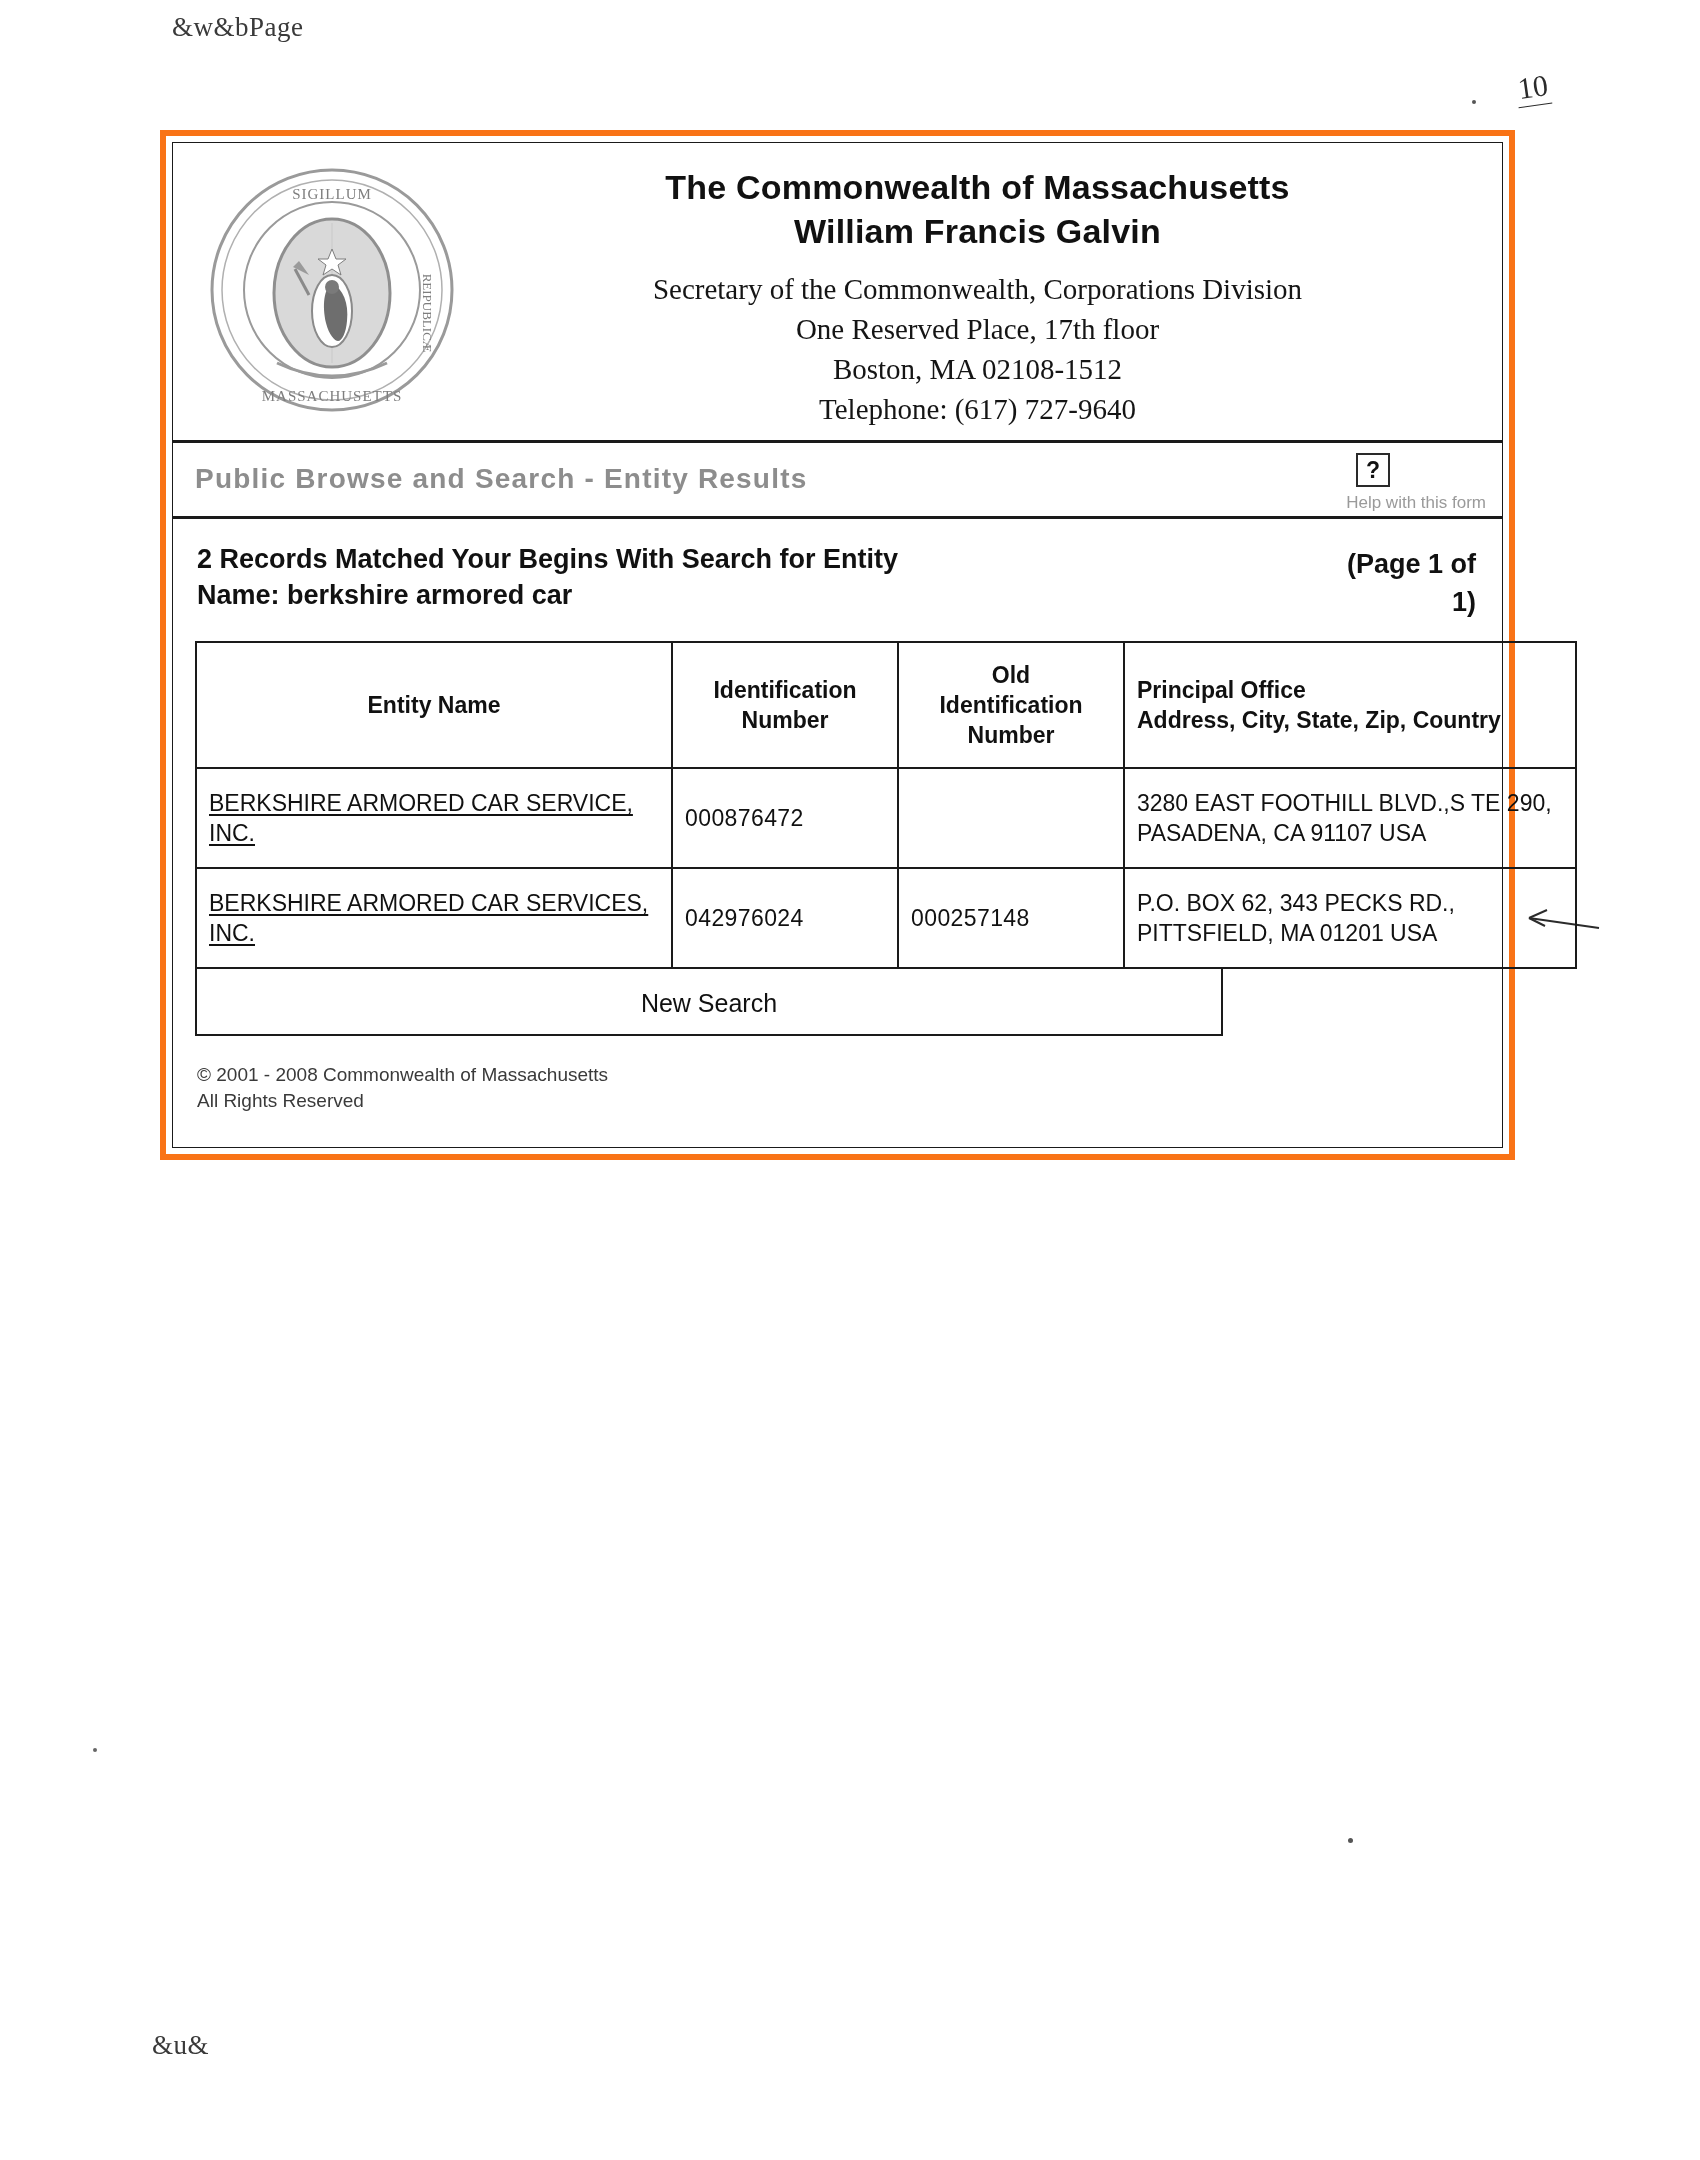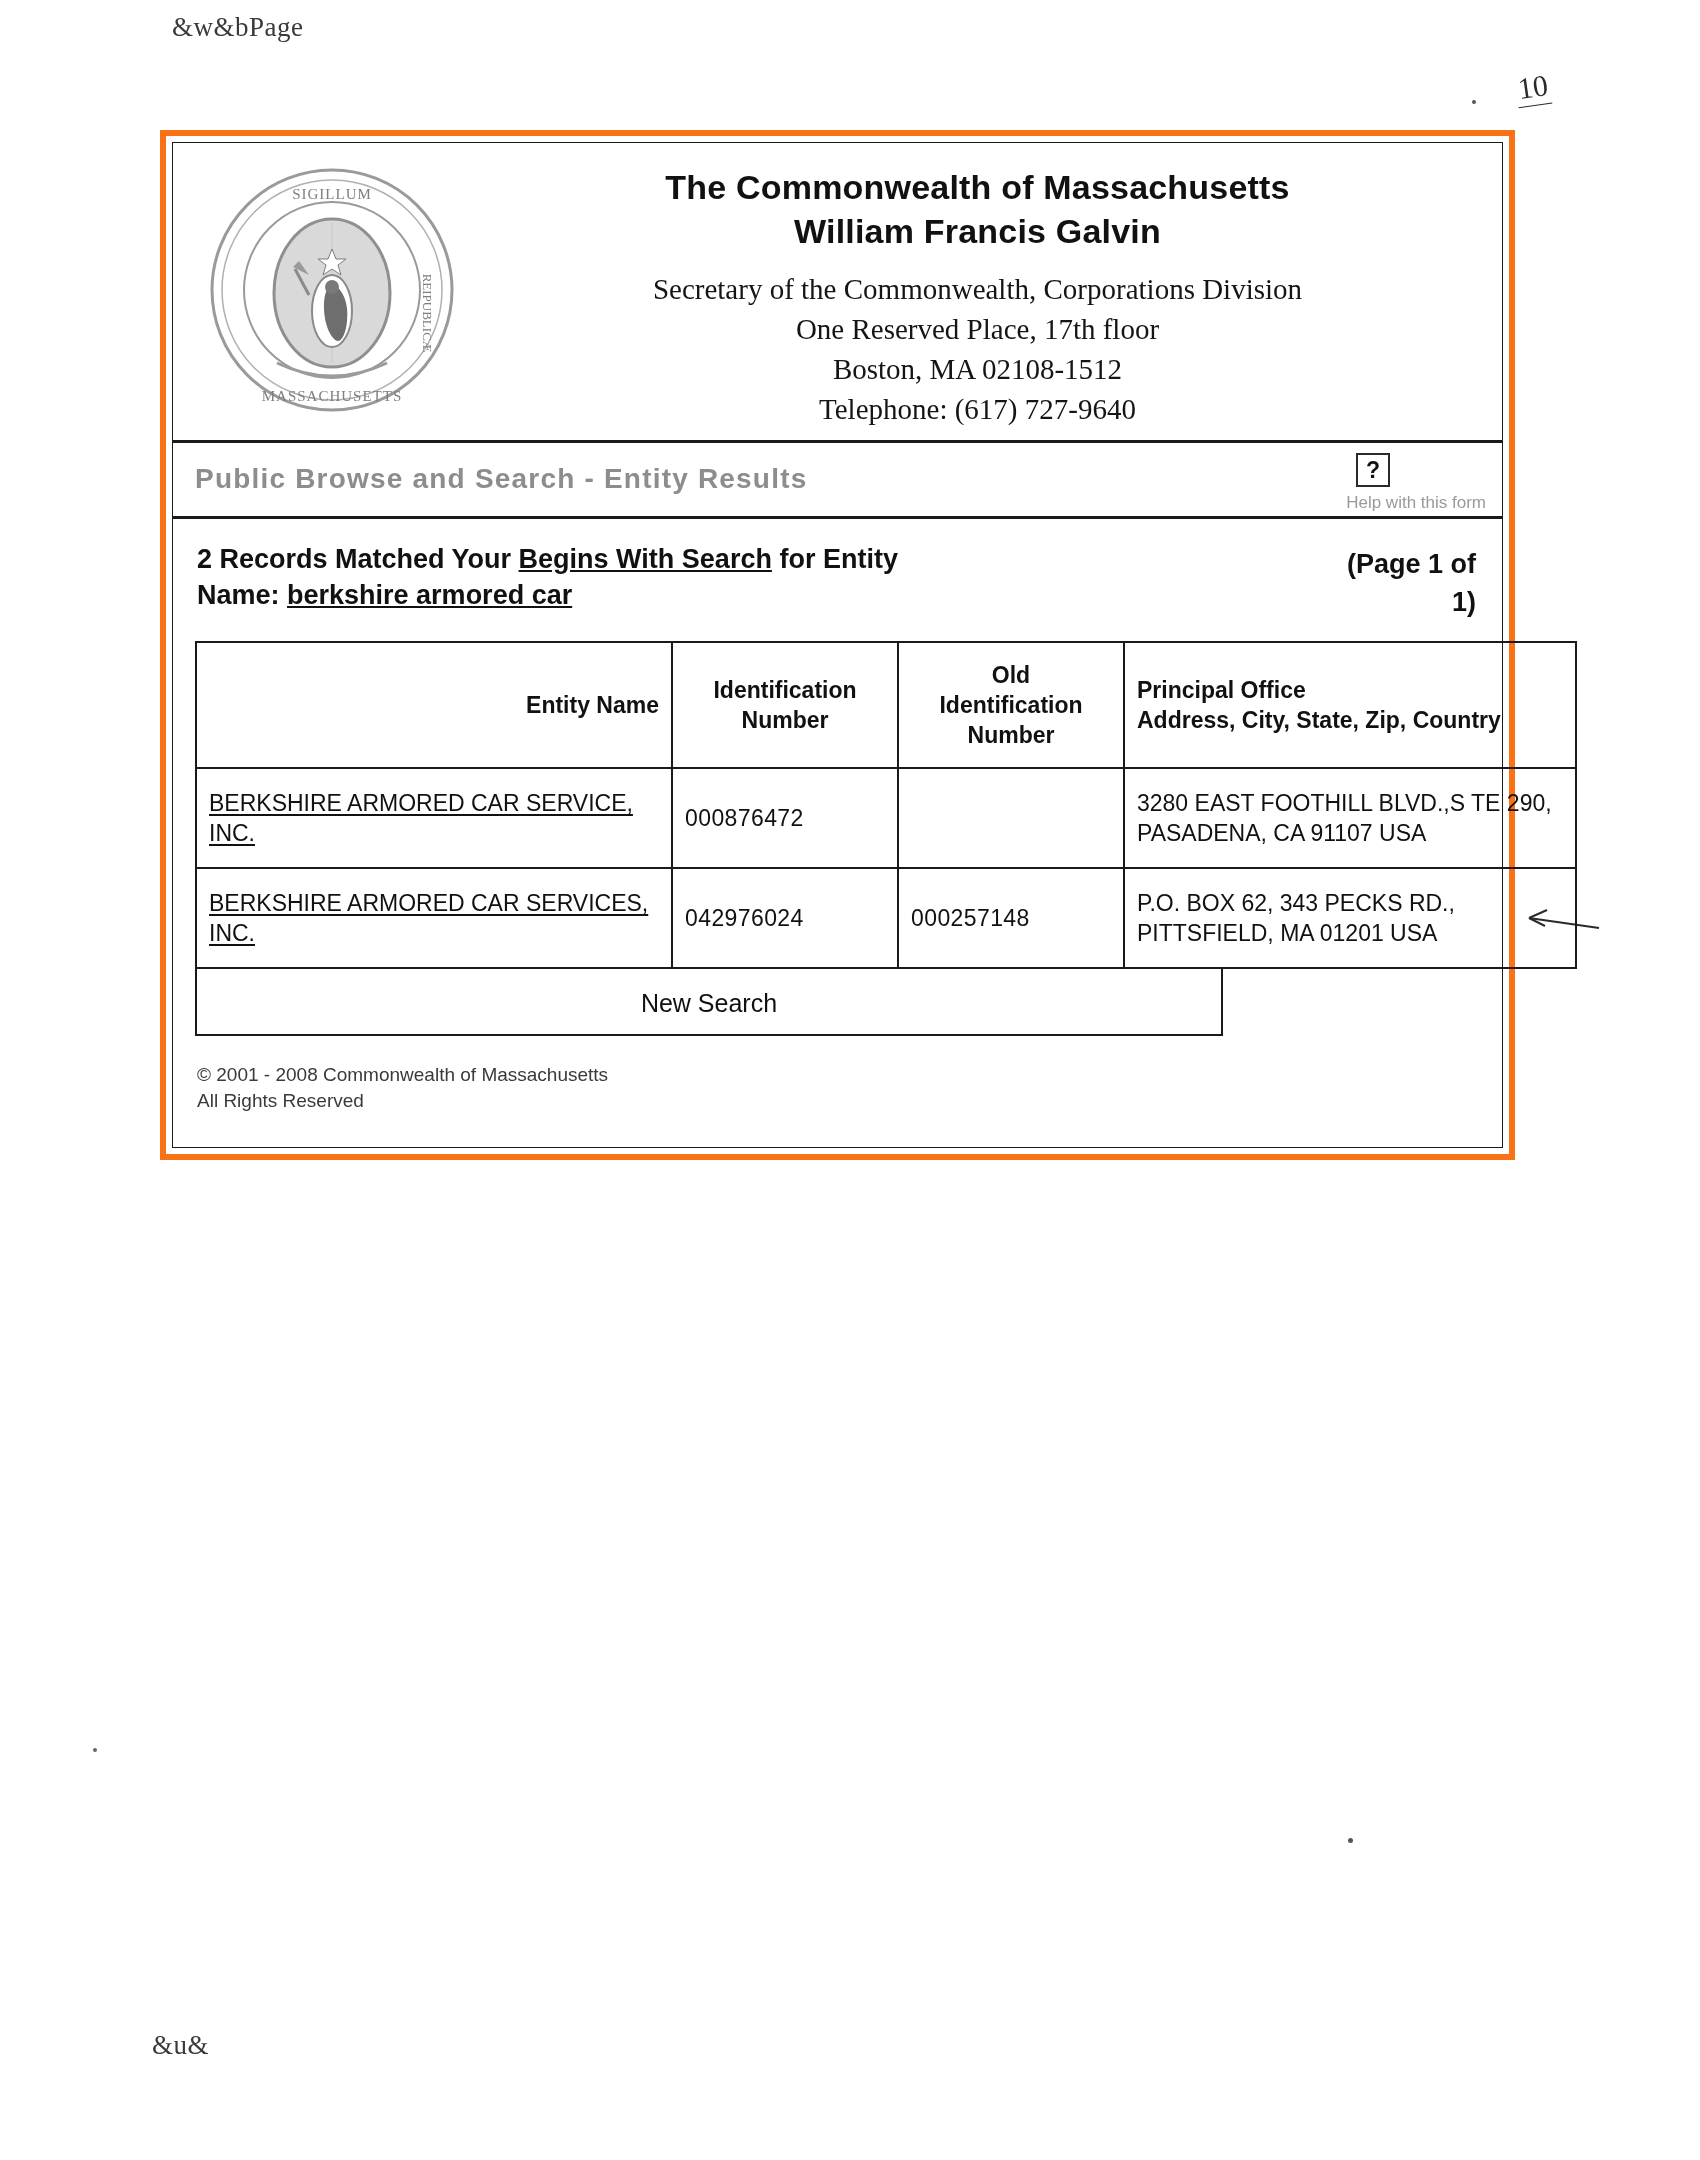--- a/index.html
+++ b/index.html
@@ -188,21 +188,20 @@
     box-sizing: border-box;
   }
   #match-statement {
     font-size: 27px;
     font-weight: bold;
     line-height: 36px;
     color: #111;
     width: 900px;
   }
   #match-statement .u {
-    text-decoration: underline;
   }
   #page-indicator {
     position: absolute;
     right: 26px;
     top: 26px;
     width: 190px;
     text-align: right;
     font-size: 27px;
     font-weight: bold;
     line-height: 38px;
@@ -221,21 +220,21 @@
     vertical-align: middle;
     padding: 10px 12px;
     font-size: 23px;
     line-height: 30px;
     color: #111;
   }
   #results-table th {
     font-weight: bold;
     height: 104px;
   }
-  .col-name { width: 450px; text-align: right; }
+  .col-name { width: 450px; text-align: center; }
   .col-id { width: 200px; text-align: center; }
   .col-oldid { width: 200px; text-align: center; }
   .col-office { width: 426px; text-align: left; }
 
   td.cell-name {
     color: #8a8a8a;
     text-decoration: underline;
     text-underline-offset: 3px;
     font-size: 24px;
     line-height: 34px;

